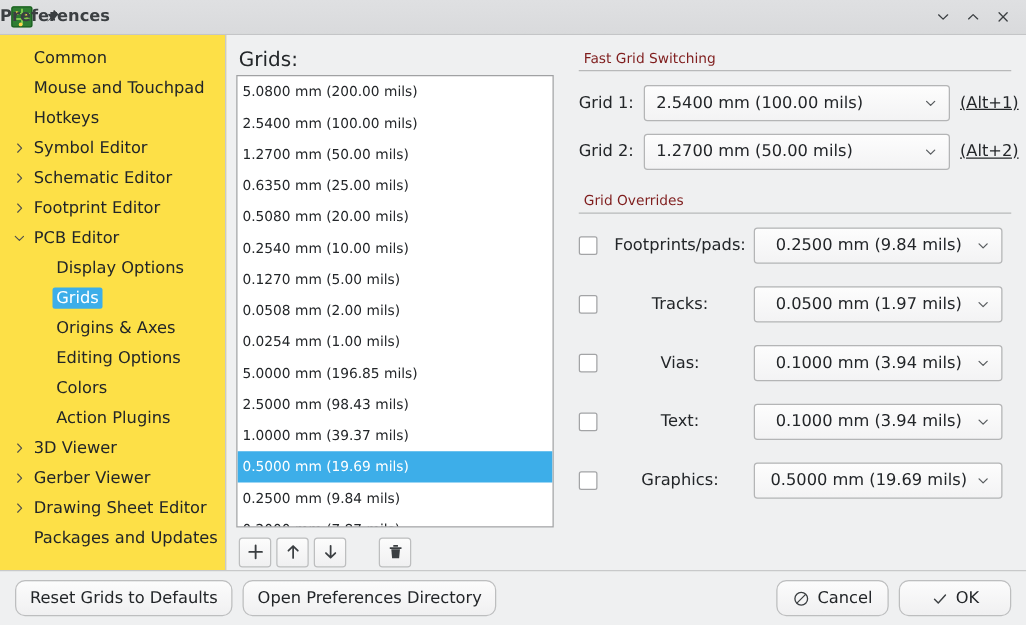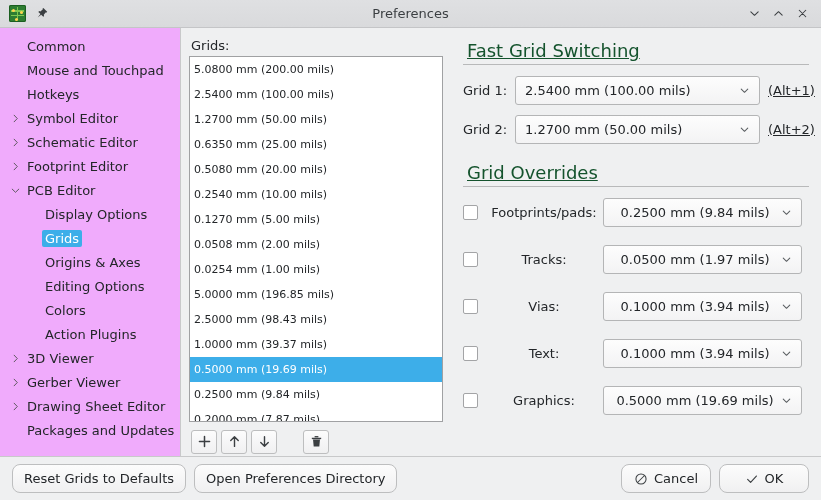--- a/index.html
+++ b/index.html
@@ -60,24 +60,25 @@
   }
   .pin-icon {
     width: 18px; height: 18px;
     display: flex; align-items: center; justify-content: center;
     color: #3b3f42;
     cursor: pointer;
   }
   .titlebar-title {
     position: absolute;
     left: 0; right: 0;
-    text-align: center;
+    text-align: left;
     font-size: 13px;
     color: #3b3f42;
     pointer-events: none;
+    font-weight: bold;
   }
   .tb-right {
     margin-left: auto;
     display: flex;
     align-items: center;
     gap: 2px;
     padding-right: 4px;
     z-index: 2;
   }
   .winbtn {
@@ -93,21 +94,21 @@
     flex: 1 1 auto;
     display: flex;
     min-height: 0;
     background: #eff0f1;
   }
 
   
   .sidebar {
     width: 181px;
     flex: 0 0 181px;
-    background: #f0abfc;
+    background: #fde047;
     border-right: 1px solid #c8c9ca;
     padding-top: 6px;
     overflow: hidden;
   }
   .tree-item {
     display: flex;
     align-items: center;
     height: 24px;
     padding-left: 6px;
     cursor: pointer;
@@ -136,21 +137,21 @@
   
   .mid {
     width: 270px;
     flex: 0 0 270px;
     padding: 8px 8px 0 8px;
     display: flex;
     flex-direction: column;
     min-height: 0;
   }
   .mid-label {
-    font-size: 13px;
+    font-size: 16px;
     color: #232629;
     margin: 2px 0 3px 2px;
   }
   .grid-list {
     flex: 1 1 auto;
     background: #ffffff;
     border: 1px solid #a0a1a3;
     overflow: hidden;
     min-height: 0;
   }
@@ -187,24 +188,23 @@
   }
   .tbtn.spaced { margin-left: 22px; }
 
   
   .right {
     flex: 1 1 auto;
     padding: 8px 12px 0 12px;
     min-width: 0;
   }
   .group-header {
-    font-size: 18px;
-    color: #14532d;
+    font-size: 11px;
+    color: #7f1d1d;
     padding: 4px 0 3px 4px;
-    text-decoration: underline;
   }
   .group-rule {
     height: 1px;
     background: #b8b9ba;
     margin-bottom: 10px;
   }
   .row {
     display: flex;
     align-items: center;
     height: 30px;

